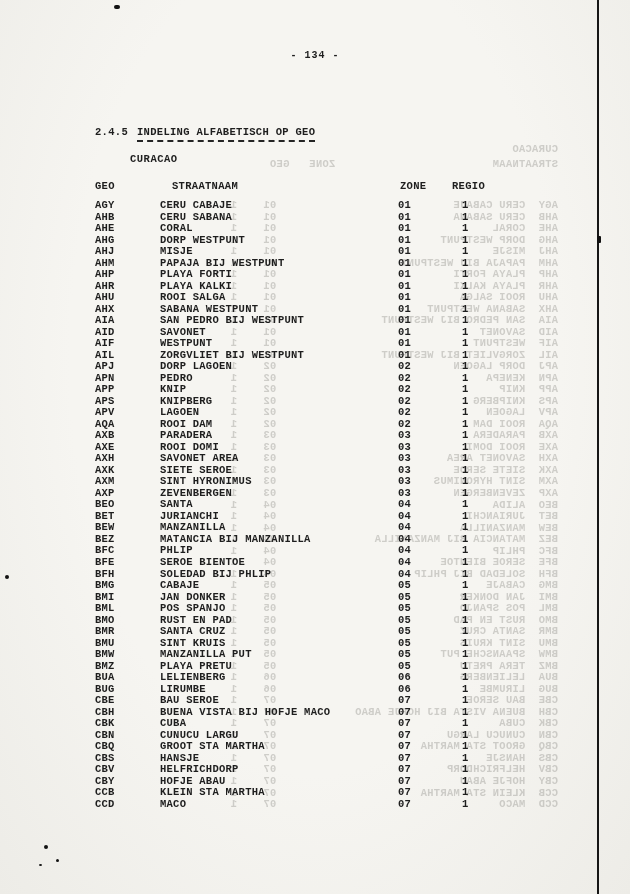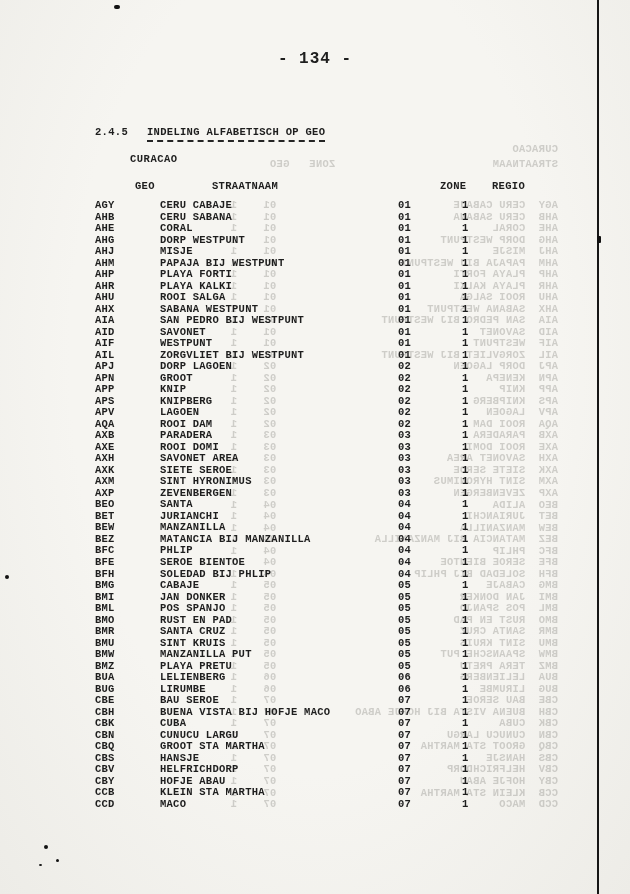--- a/index.html
+++ b/index.html
@@ -4,26 +4,26 @@
 <style>
   html,body{margin:0;padding:0;background:#777;}
   .page{
     position:relative;width:630px;height:894px;margin:0 auto;
     background:radial-gradient(ellipse at 50% 40%, #f6f5f1 55%, #edece7 100%);
     overflow:hidden;
     font-family:"Liberation Mono","DejaVu Sans Mono",monospace;
     font-weight:700;color:#1e1e1e;
   }
   .page-number{position:absolute;top:50px;left:0;width:630px;text-align:center;
-    font-size:16px;letter-spacing:1px;}
+    font-size:10px;letter-spacing:1px;}
   .heading{position:absolute;top:126px;left:95px;font-size:10.5px;letter-spacing:.3px;white-space:nowrap;}
-  .heading .section{margin-right:19px;}
+  .heading .section{margin-right:9px;}
   .heading .title{border-bottom:2px dashed #242424;padding-bottom:2px;}
   .subtitle{position:absolute;top:153px;left:130px;font-size:10.5px;letter-spacing:.5px;}
-  .thead{position:absolute;top:180px;left:95px;width:490px;height:12px;font-size:10.5px;margin-left:40px;}
+  .thead{position:absolute;top:180px;left:95px;width:490px;height:12px;font-size:10.5px;}
   .thead span{position:absolute;top:0;letter-spacing:.3px;white-space:nowrap;}
   .h-geo{left:0}.h-straatnaam{left:77px}.h-zone{left:305px}.h-regio{left:357px}
   .rows{position:absolute;top:199px;left:95px;width:500px;}
   .row{position:relative;height:11.52px;}
   .col{position:absolute;top:0;font-size:10.5px;letter-spacing:.25px;white-space:nowrap;}
   .col-code{left:0}.col-name{left:65px}.col-zone{left:303px}.col-regio{left:367px}
   
   .bleed{position:absolute;inset:0;transform:scaleX(-1);opacity:.38;color:#8e8d88;
     filter:blur(.35px);pointer-events:none;}
   .bleed div{position:absolute;left:72px;font-size:10.5px;letter-spacing:.25px;white-space:pre;}
@@ -201,21 +201,21 @@
         <span class="col col-regio">1</span>
       </div>
       <div class="row">
         <span class="col col-code">APJ</span>
         <span class="col col-name">DORP LAGOEN</span>
         <span class="col col-zone">02</span>
         <span class="col col-regio">1</span>
       </div>
       <div class="row">
         <span class="col col-code">APN</span>
-        <span class="col col-name">GROOT</span>
+        <span class="col col-name">PEDRO</span>
         <span class="col col-zone">02</span>
         <span class="col col-regio">1</span>
       </div>
       <div class="row">
         <span class="col col-code">APP</span>
         <span class="col col-name">KNIP</span>
         <span class="col col-zone">02</span>
         <span class="col col-regio">1</span>
       </div>
       <div class="row">

